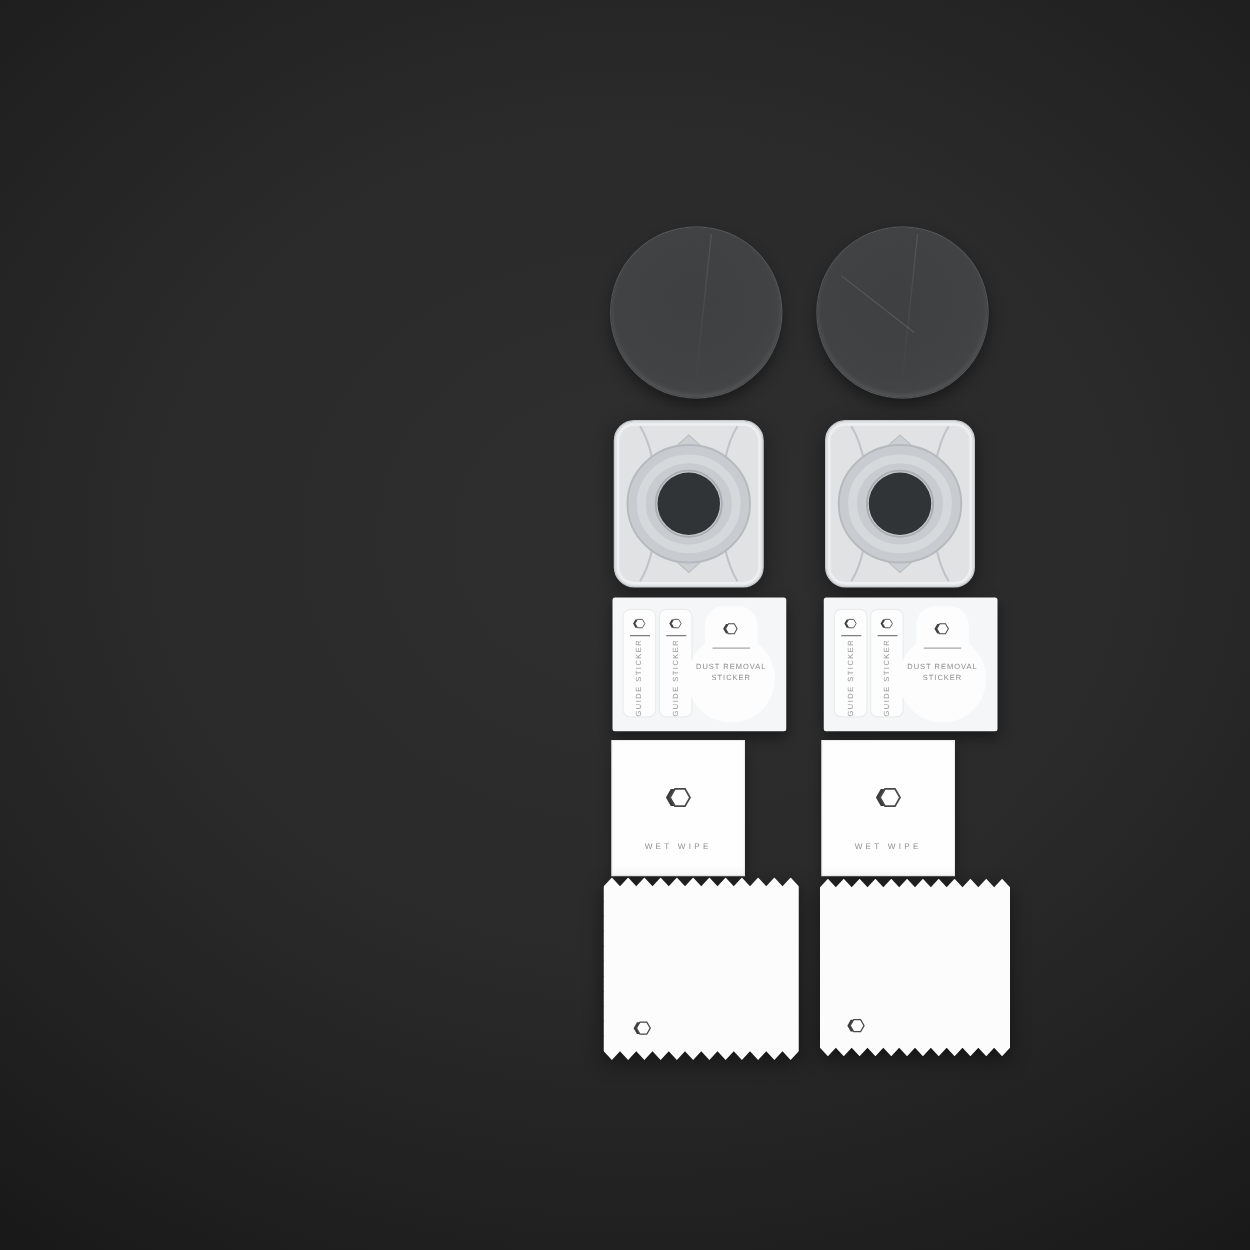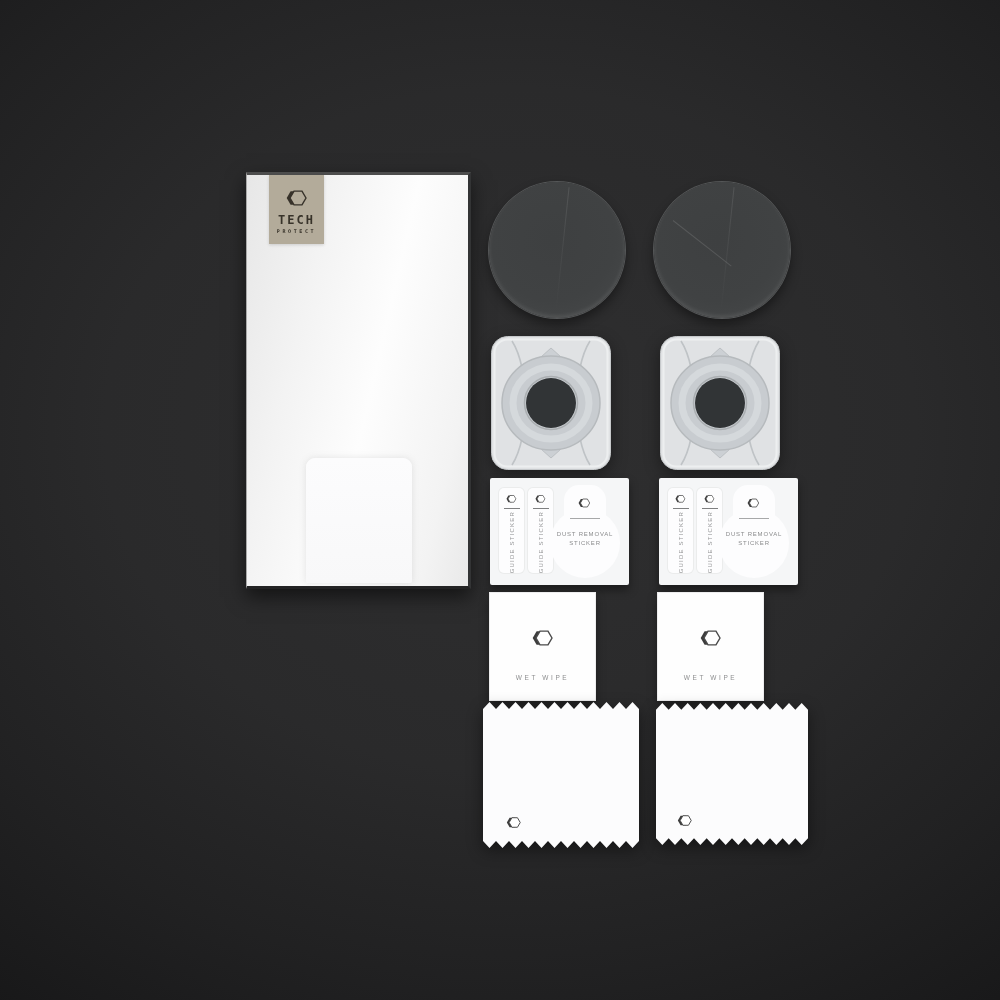--- a/index.html
+++ b/index.html
@@ -101,31 +101,20 @@
   .hexlogo polygon.back{fill:#3c3c3c;}
   .hexlogo polygon.front{fill:#ffffff;stroke:#4a4a4a;stroke-width:1.4;}
   .hexlogo.on-tan polygon.back{fill:#37322a;}
   .hexlogo.on-tan polygon.front{fill:#b3ab9a;stroke:#37322a;}
 </style>
 </head>
 <body>
 
 <div class="stage">
 
-  <div class="abs box">
-    <div class="brand-label">
-      <svg class="hexlogo on-tan" width="26" height="24" viewBox="0 0 26 24">
-        <polygon class="back" points="18.3,12 14.4,5.25 6.6,5.25 2.7,12 6.6,18.75 14.4,18.75"></polygon>
-        <polygon class="front" points="22,12 18,5.1 10,5.1 6,12 10,18.9 18,18.9"></polygon>
-      </svg>
-      <div class="brand-line1">TECH</div>
-      <div class="brand-line2">PROTECT</div>
-    </div>
-    <div class="box-sticker"></div>
-  </div>
 
   <div class="abs glass" style="left:489px;top:182px;">
     <div class="seam"></div>
   </div>
   <div class="abs glass" style="left:654px;top:182px;">
     <div class="seam"></div>
     <div class="scratch"></div>
   </div>
 
   <svg class="abs applicator" style="left:490px;top:335px;" viewBox="0 0 122 136">

